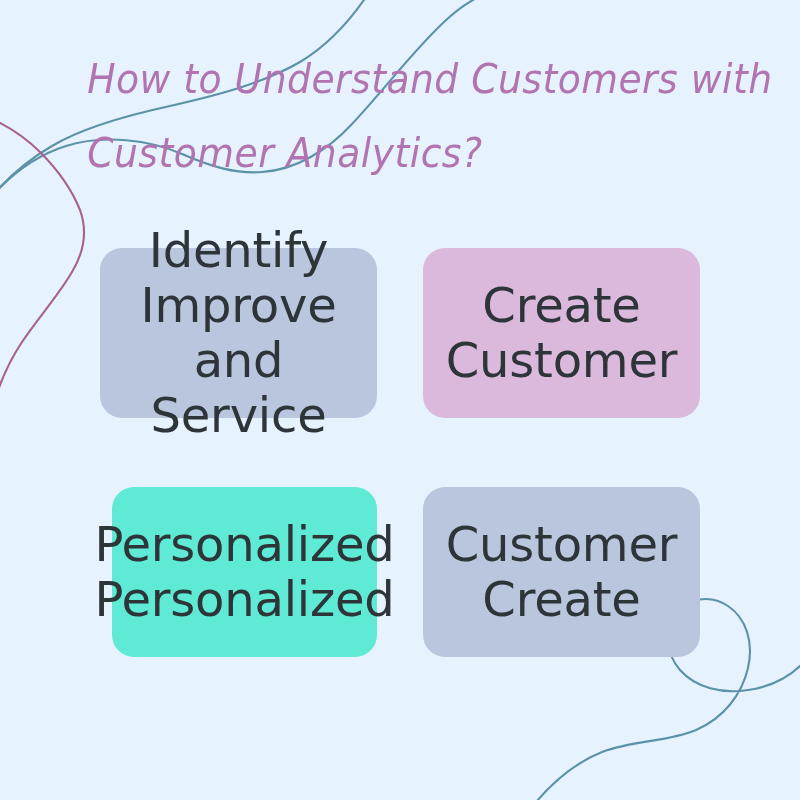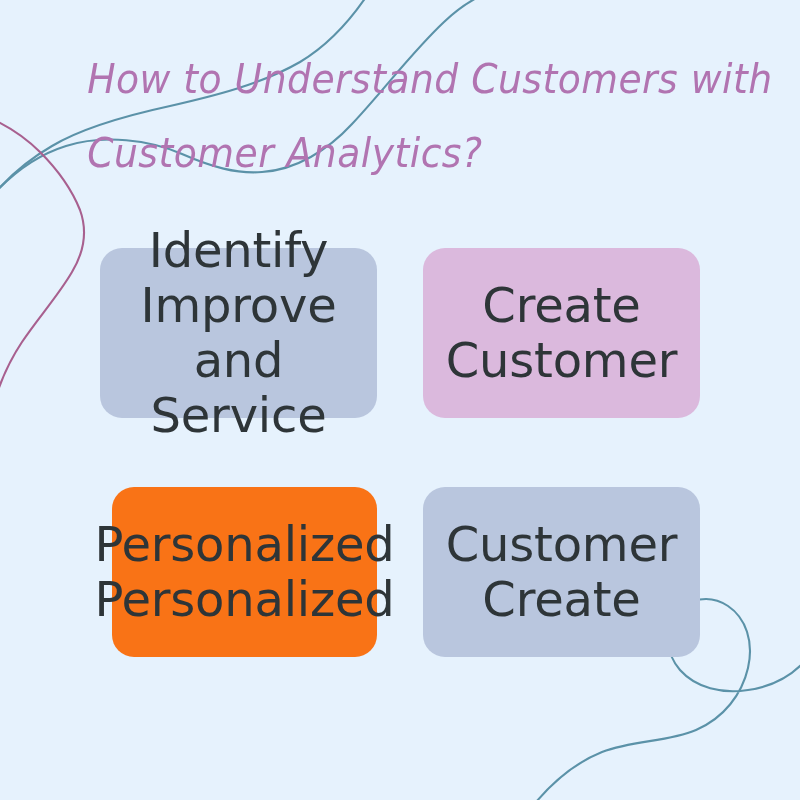--- a/index.html
+++ b/index.html
@@ -113,21 +113,21 @@
       </div>
     </div>
 
     <div class="card" style="background:#dbb9dd;">
       <div class="card-label">
         <div>Create</div>
         <div>Customer</div>
       </div>
     </div>
 
-    <div class="card" style="background:#f97316;margin-left:12px;">
+    <div class="card" style="background:#5eead4;margin-left:12px;">
       <div class="card-label">
         <div>Personalized</div>
         <div>Personalized</div>
       </div>
     </div>
 
     <div class="card" style="background:#b9c6de;">
       <div class="card-label">
         <div>Customer</div>
         <div>Create</div>

